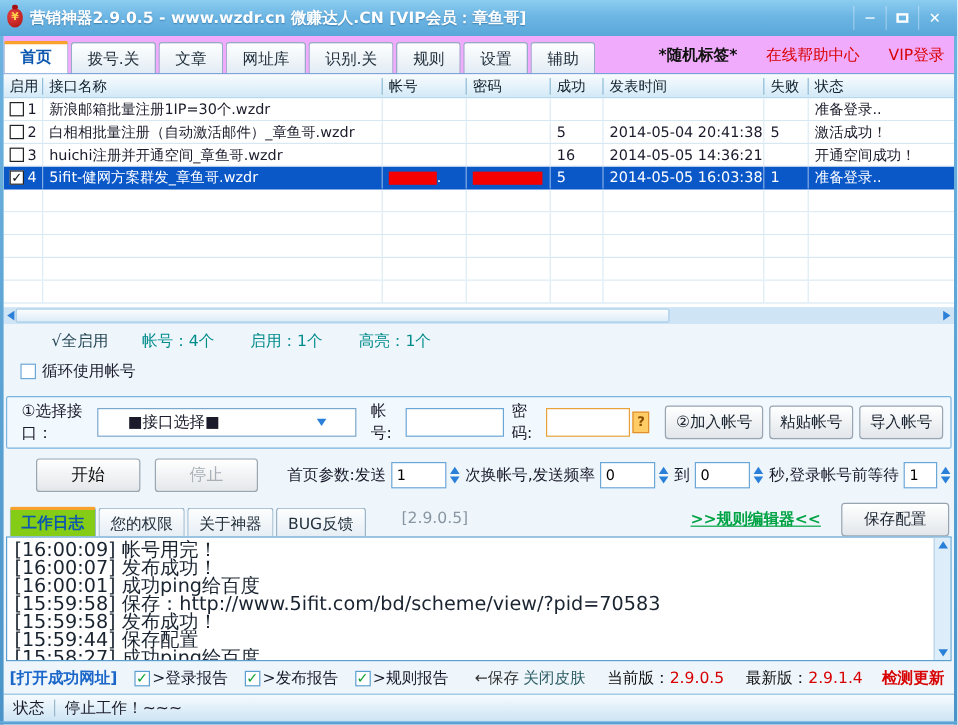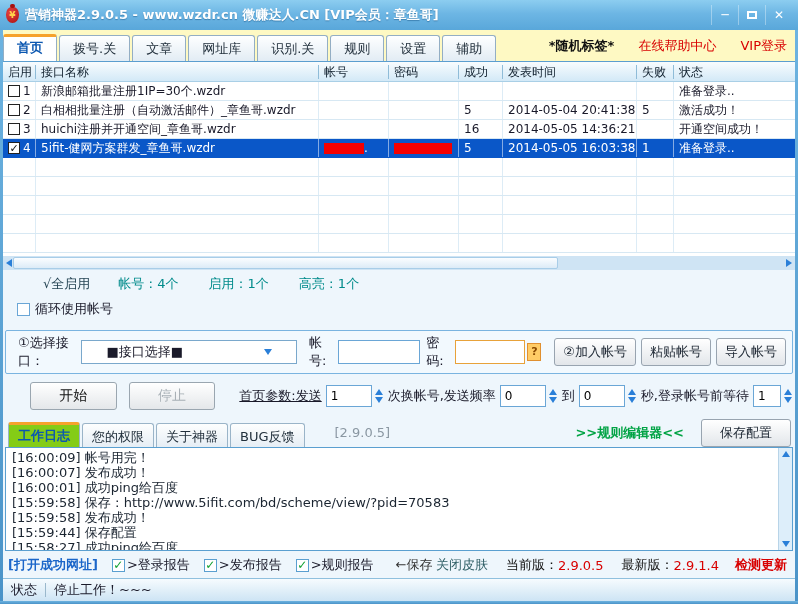--- a/index.html
+++ b/index.html
@@ -22,21 +22,21 @@
   .moneybag::before { content:""; position:absolute; top:-3px; left:4px; width:5px; height:4px;
     background:#a81010; border-radius:2px; }
   .title-text { color:#fff; font-weight:bold; font-size:13px; text-shadow:0 1px 1px rgba(0,60,110,.4); }
   .wincontrols { margin-left:auto; display:flex; height:20px; }
   .winbtn { width:27px; height:20px; display:flex; align-items:center; justify-content:center;
     color:#fff; font-weight:bold; font-size:12px; border-left:1px solid rgba(255,255,255,.35); cursor:default; }
   .maxglyph { width:10px; height:8px; border:2px solid #fff; display:inline-block; }
 
   
   .tabstrip { position:absolute; left:3px; top:30px; width:792px; height:32px;
-    display:flex; align-items:flex-end; border-bottom:1px solid #5b9ecf; background:#fef9c3; }
+    display:flex; align-items:flex-end; border-bottom:1px solid #5b9ecf; background:#f0abfc; }
   .tab { height:26px; padding:4px 13px 0; margin-right:2px; font-size:13px;
     background:linear-gradient(#feffff,#e2ecf4); border:1px solid #93aec4; border-bottom:none;
     border-radius:3px 3px 0 0; color:#22303c; cursor:default; }
   .tab.active { background:#fff; color:#0b57b0; font-weight:bold; border-top:3px solid #f6a22c;
     padding-top:2px; height:27px; }
   .strip-right { margin-left:auto; display:flex; align-items:flex-end; gap:24px; padding:0 8px 6px 0; }
   .random-tag { font-weight:bold; color:#111; }
   .redlink { color:#d80000; }
 
   
@@ -109,26 +109,26 @@
   
   .logtabs { position:absolute; left:3px; top:418px; width:792px; height:29px; display:flex;
     align-items:flex-end; padding-left:5px; }
   .ltab { height:24px; padding:4px 9px 0; margin-right:2px; font-size:13px;
     background:linear-gradient(#fdfefe,#e6eef5); border:1px solid #9ab4c8; border-bottom:none;
     border-radius:3px 3px 0 0; color:#22303c; cursor:default; }
   .ltab.active { background:#84cc16; color:#0b57b0; font-weight:bold; border-top:3px solid #f6a22c;
     padding-top:2px; height:25px; }
   .ver-tag { color:#8a97a2; margin-left:28px; align-self:center; font-size:13px; }
   .logtabs-right { margin-left:auto; display:flex; align-items:center; gap:12px; padding-right:4px; }
-  .rule-editor { color:#00a344; font-weight:bold; font-size:13px; }
+  .rule-editor { color:#00a344; font-weight:bold; font-size:13px;text-decoration:underline; }
   .saveconf { padding:4px 18px; }
 
   
   .logarea { position:absolute; left:5px; top:447px; width:788px; height:104px; background:#fff;
-    border:1px solid #5a9fd0; font-size:13px; overflow:hidden; }
+    border:1px solid #5a9fd0; font-size:16px; overflow:hidden; }
   .logline { line-height:15px; padding-left:6px; white-space:nowrap; color:#1a2430; }
   .vscroll { position:absolute; right:0; top:0; bottom:0; width:14px; background:#ddeefa;
     border-left:1px solid #b8d4e8; display:flex; flex-direction:column; justify-content:space-between;
     align-items:center; padding:3px 0; }
 
   
   .footbar { position:absolute; left:3px; top:553px; width:792px; height:24px; display:flex;
     align-items:center; padding:0 8px 0 5px; font-size:13px; }
   .open-url { color:#1b66c9; font-weight:bold; margin-right:14px; }
   .report { display:flex; align-items:center; margin-right:14px; }
@@ -337,21 +337,21 @@
     <input class="txtinput pwd-in" style="">
     <span class="helpbtn">?</span>
     <button class="btn">②加入帐号</button>
     <button class="btn">粘贴帐号</button>
     <button class="btn">导入帐号</button>
   </div>
 
   <div class="controlrow">
     <button class="bigbtn">开始</button>
     <button class="bigbtn disabled">停止</button>
-    <span class="ctl-label" style="margin-left:24px;text-decoration:underline;">首页参数:发送</span>
+    <span class="ctl-label" style="margin-left:24px;">首页参数:发送</span>
     <input class="numinput" value="1" style="">
     <span class="spinner">
         <span class="tri-up"></span>
         <span class="tri-down"></span>
       </span>
     <span class="ctl-label" style="margin-left:2px;">次换帐号,发送频率</span>
     <input class="numinput" value="0" style="">
     <span class="spinner">
         <span class="tri-up"></span>
         <span class="tri-down"></span>

